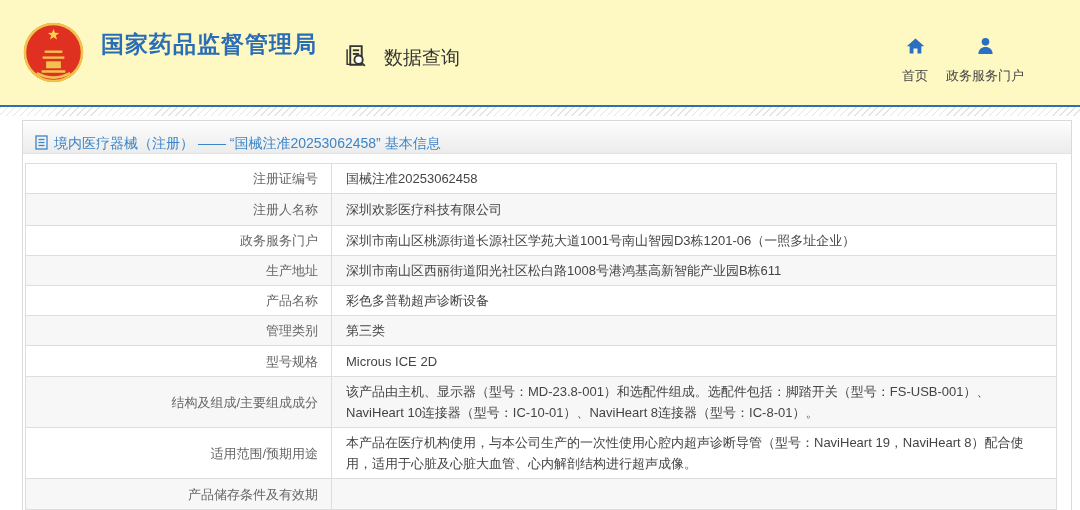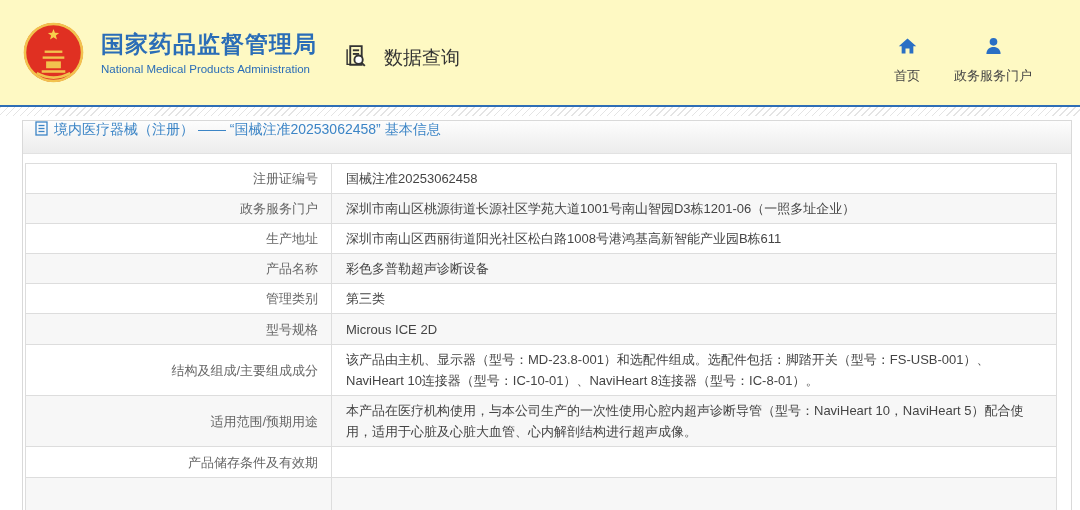--- a/index.html
+++ b/index.html
@@ -7,32 +7,32 @@
     font-family: "Liberation Sans", "DejaVu Sans", sans-serif; }
 
   
   .header { position: relative; height: 105px; background: #fef9c3; }
   .emblem { position: absolute; left: 22px; top: 21px; width: 63px; height: 63px; }
   .org-block { position: absolute; left: 101px; top: 29px; }
   .org-cn { font-size: 23px; font-weight: bold; color: #2a6db7; letter-spacing: 1px; }
   .org-en { font-size: 11.5px; color: #2a6db7; margin-top: 3px; }
   .data-query { position: absolute; left: 344px; top: 43px; display: flex; align-items: center;
     gap: 15px; font-size: 19px; color: #333; cursor: pointer; }
-  .top-nav { position: absolute; right: 48px; top: 36px; display: flex; gap: 34px; }
+  .top-nav { position: absolute; right: 56px; top: 36px; display: flex; gap: 18px; }
   .nav-item { display: flex; flex-direction: column; align-items: center; cursor: pointer; }
   .nav-item .lbl { font-size: 13px; color: #444; margin-top: 7px; white-space: nowrap; }
 
   
   .blue-line { height: 2px; background: #2e6eb5; }
   .hatch { height: 9px;
     background: repeating-linear-gradient(135deg, #e4e4e4 0, #e4e4e4 1px, #fff 1px, #fff 5px); }
 
   
   .panel { margin: 4px 8px 0 22px; width: 1050px; border: 1px solid #d9d9d9; background: #fff; }
-  .panel-titlebar { height: 33px; display: flex; align-items: flex-start; gap: 6px;
+  .panel-titlebar { height: 33px; display: flex; align-items: flex-end; gap: 6px;
     padding-left: 12px; background: linear-gradient(#fdfdfd, #ececec);
     border-bottom: 1px solid #e2e2e2; color: #3c85c6; font-size: 14px; }
 
   
   .table-wrap { padding: 9px 14px 20px 2px; }
   table.info { width: 100%; border-collapse: collapse; table-layout: fixed; font-size: 13px; }
   table.info td { border: 1px solid #ddd; vertical-align: middle; line-height: 21px; }
   table.info td.label { text-align: right; color: #666; padding: 4px 13px 4px 8px; }
   table.info td.value { color: #444; padding: 4px 14px; }
   table.info tr:nth-child(even) { background: #f7f7f7; }
@@ -54,21 +54,20 @@
       <rect x="23" y="30" width="18" height="2.4" fill="#f2c24e"></rect>
       <rect x="21" y="36" width="22" height="2.4" fill="#f2c24e"></rect>
       <rect x="24.5" y="41" width="15" height="7" fill="#f2c24e"></rect>
       <rect x="20" y="50" width="24" height="2.6" fill="#f2c24e"></rect>
       <path d="M15 53 q17 9 34 0" stroke="#f2c24e" stroke-width="2.6" fill="none"></path>
     </svg>
   </span>
 
   <div class="org-block">
     <div class="org-cn">国家药品监督管理局</div>
-    <div class="org-en">National Medical Products Administration</div>
   </div>
 
   <div class="data-query">
     <span>
       <svg width="25" height="25" viewBox="0 0 24 24" fill="none" stroke="#333" stroke-width="1.8">
         <path d="M6 3 h11 v18 h-11 z"></path>
         <path d="M3 6 v14.5 h11" stroke-width="1.4"></path>
         <line x1="8.5" y1="7" x2="14.5" y2="7"></line>
         <line x1="8.5" y1="10.5" x2="14.5" y2="10.5"></line>
         <circle cx="14" cy="16" r="4" fill="#fff"></circle>
@@ -120,20 +119,24 @@
     <table class="info">
       <colgroup>
           <col style="width:306px">
           <col>
         </colgroup>
       <tbody>
         <tr class="r1">
           <td class="label">注册证编号</td>
           <td class="value">国械注准20253062458</td>
         </tr>
+        <tr class="r2">
+          <td class="label">注册人名称</td>
+          <td class="value">深圳欢影医疗科技有限公司</td>
+        </tr>
         <tr class="r3">
           <td class="label">政务服务门户</td>
           <td class="value">深圳市南山区桃源街道长源社区学苑大道1001号南山智园D3栋1201-06（一照多址企业）</td>
         </tr>
         <tr class="r4">
           <td class="label">生产地址</td>
           <td class="value">深圳市南山区西丽街道阳光社区松白路1008号港鸿基高新智能产业园B栋611</td>
         </tr>
         <tr class="r5">
           <td class="label">产品名称</td>
@@ -146,21 +149,21 @@
         <tr class="r7">
           <td class="label">型号规格</td>
           <td class="value">Microus ICE 2D</td>
         </tr>
         <tr class="r8">
           <td class="label">结构及组成/主要组成成分</td>
           <td class="value">该产品由主机、显示器（型号：MD-23.8-001）和选配件组成。选配件包括：脚踏开关（型号：FS-USB-001）、NaviHeart 10连接器（型号：IC-10-01）、NaviHeart 8连接器（型号：IC-8-01）。</td>
         </tr>
         <tr class="r9">
           <td class="label">适用范围/预期用途</td>
-          <td class="value">本产品在医疗机构使用，与本公司生产的一次性使用心腔内超声诊断导管（型号：NaviHeart 10，NaviHeart 5）配合使用，适用于心脏及心脏大血管、心内解剖结构进行超声成像。</td>
+          <td class="value">本产品在医疗机构使用，与本公司生产的一次性使用心腔内超声诊断导管（型号：NaviHeart 19，NaviHeart 8）配合使用，适用于心脏及心脏大血管、心内解剖结构进行超声成像。</td>
         </tr>
         <tr class="r10">
           <td class="label">产品储存条件及有效期</td>
           <td class="value"></td>
         </tr>
         <tr class="r11">
           <td class="label"></td>
           <td class="value"></td>
         </tr>
       </tbody>

